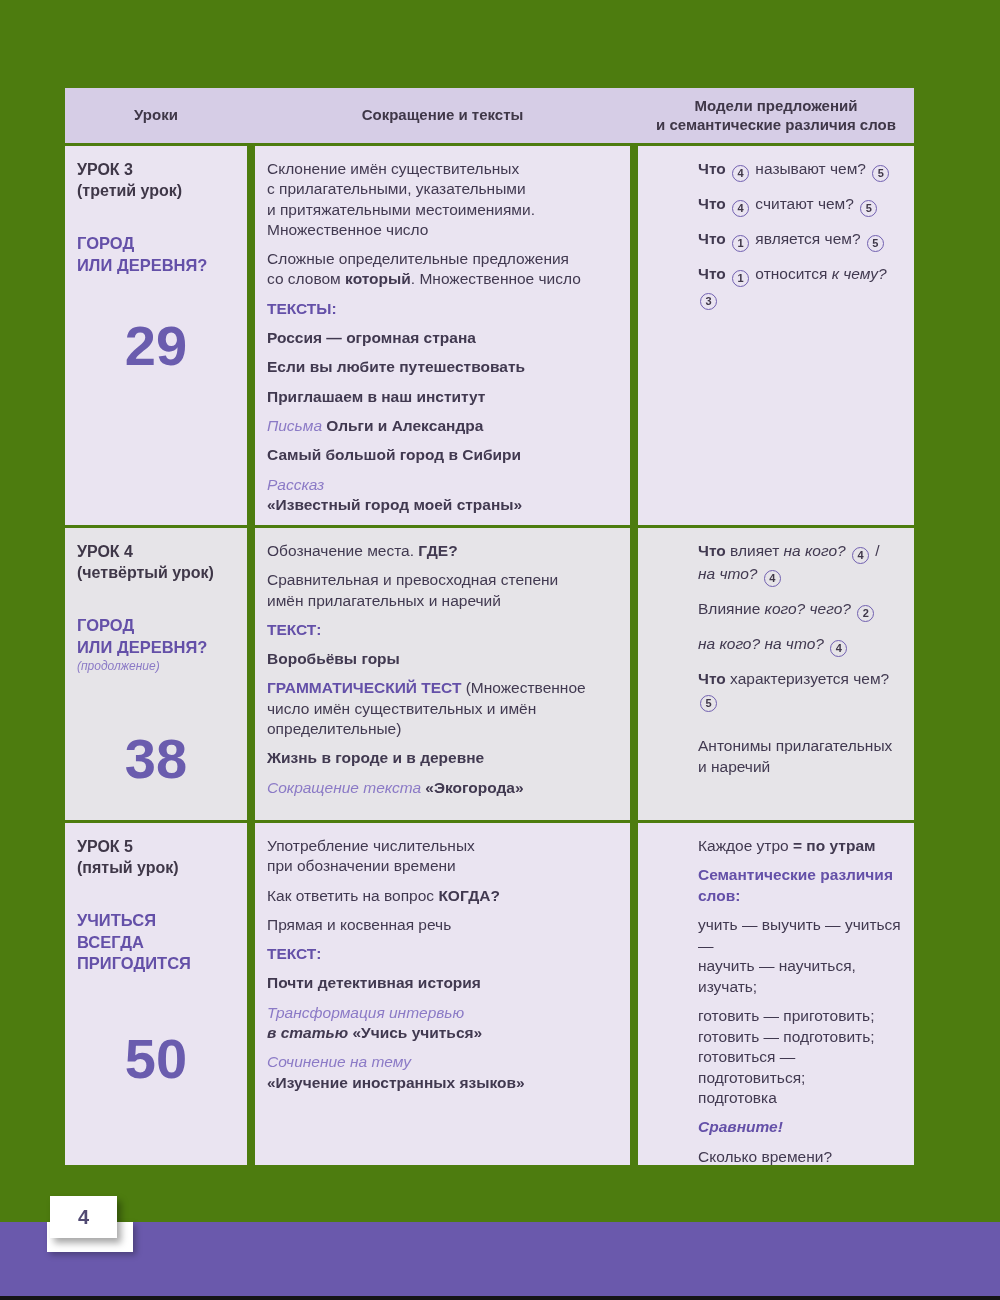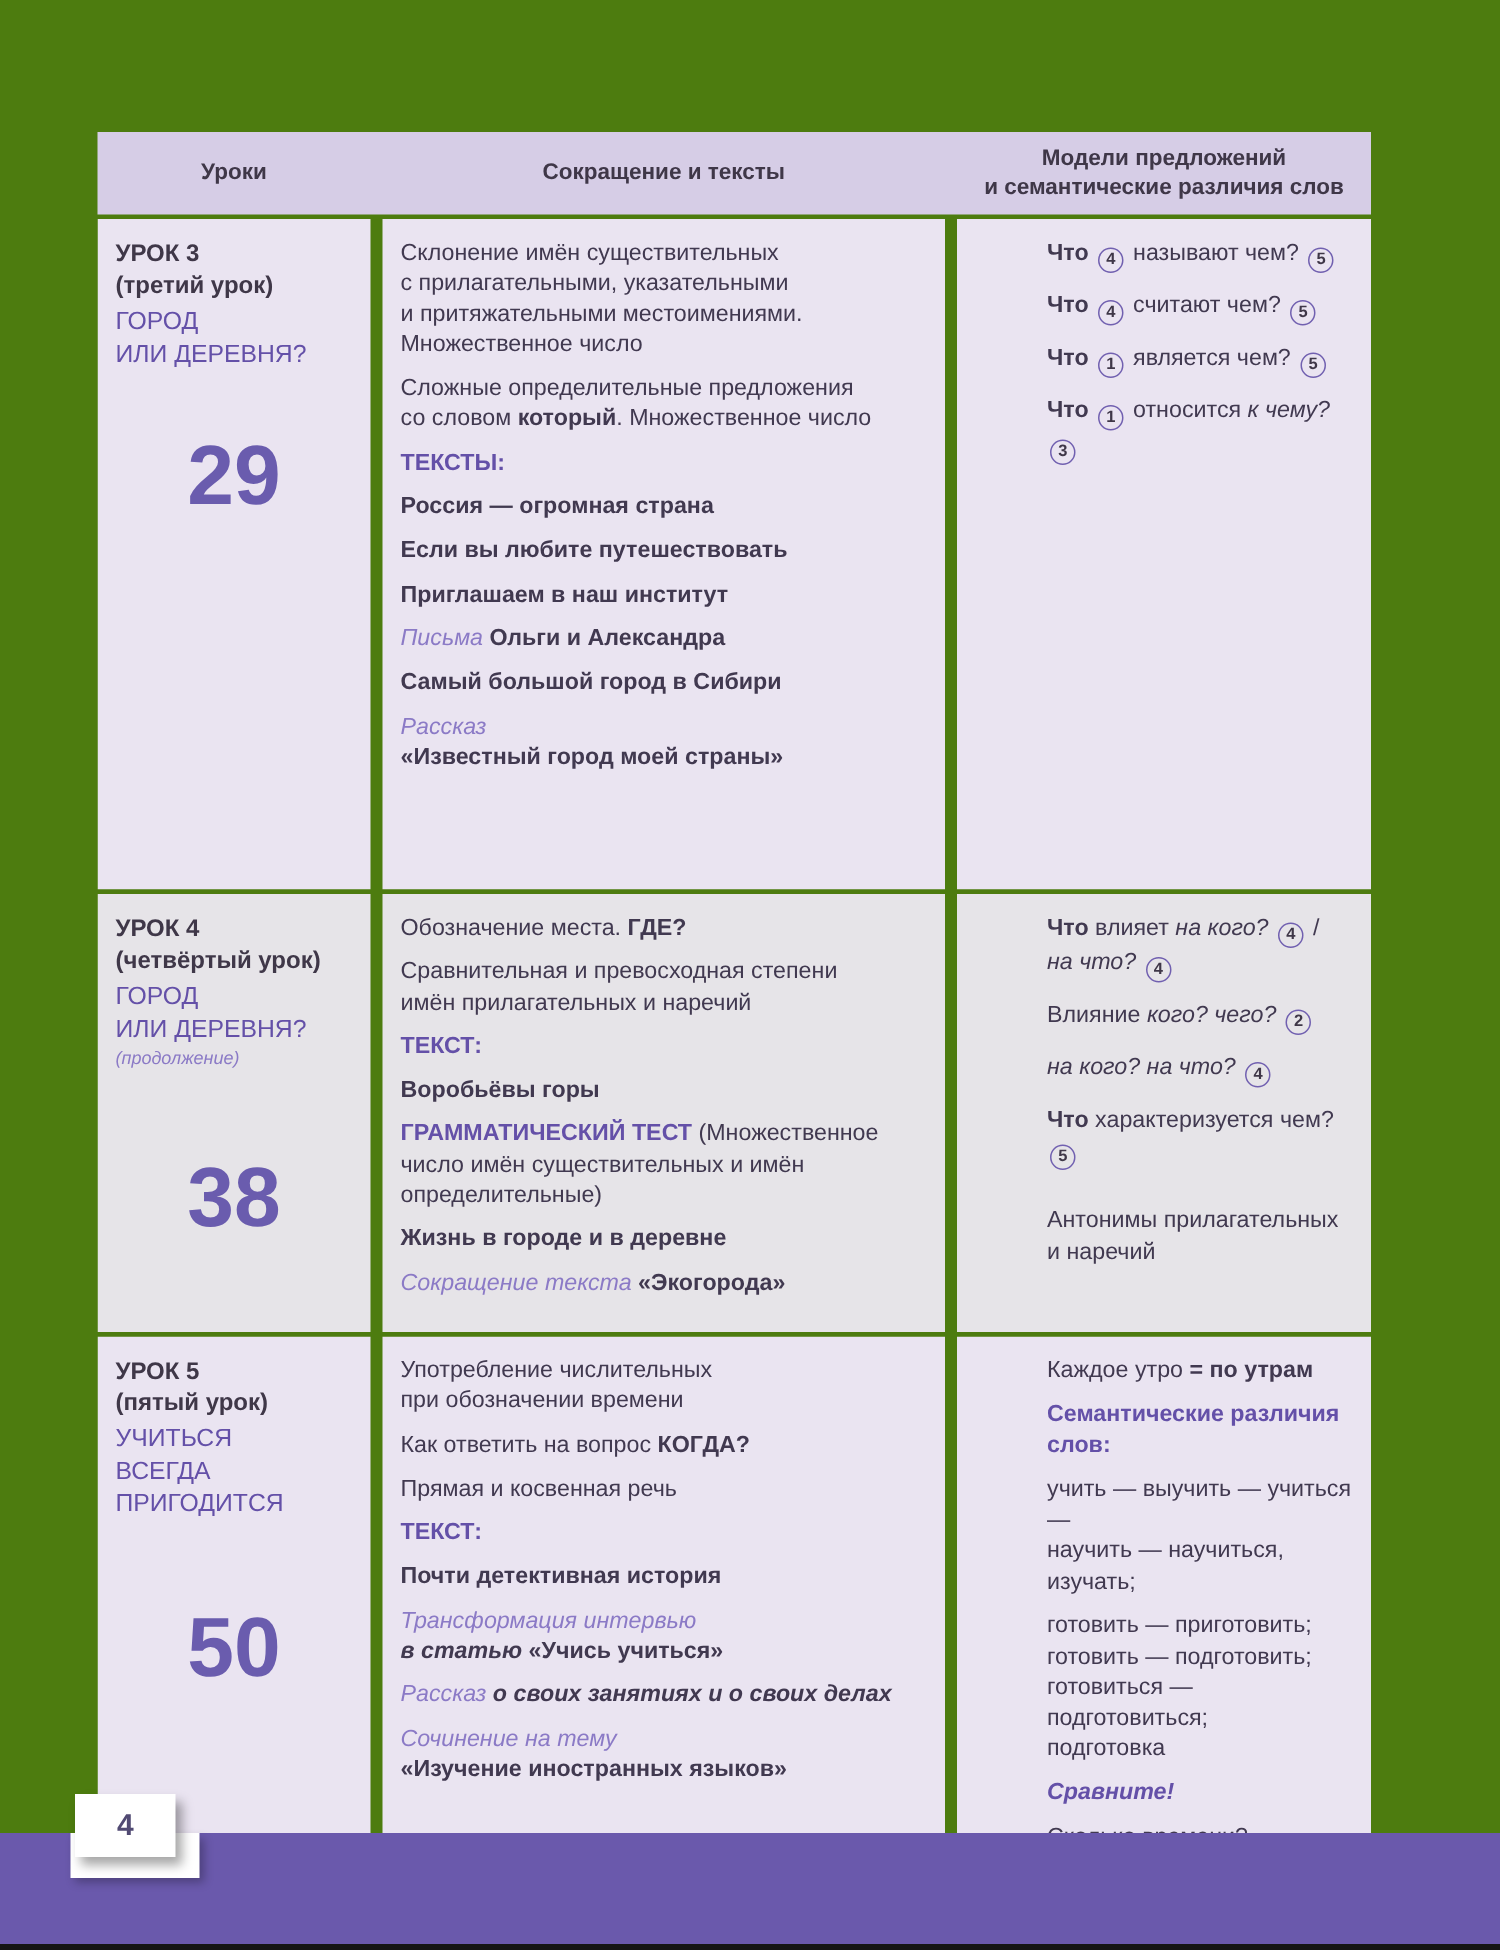--- a/index.html
+++ b/index.html
@@ -18,26 +18,26 @@
   .page{position:absolute;inset:0;background:#4d7c0f;}
 
   .toc{position:absolute;left:65px;top:88px;width:849px;}
   .thead{display:grid;grid-template-columns:182px 375px 276px;column-gap:8px;height:55px;
          background:var(--band);align-items:center;text-align:center;
          font-weight:bold;font-size:15px;color:#3f3748;line-height:1.25;}
   .trow{display:grid;grid-template-columns:182px 375px 276px;column-gap:8px;margin-top:3px;overflow:hidden;}
   .trow .cell{padding:13px 12px;overflow:hidden;}
   .trow.lavender .cell{background:var(--lav);}
   .trow.gray .cell{background:var(--gray);}
-  .trow:nth-child(1){height:447px;}
+  .trow:nth-child(1){height:379px;}
   .trow:nth-child(2){height:292px;}
   .trow:nth-child(3){height:342px;}
 
   .lesson-head{font-weight:bold;font-size:16px;color:#3f3748;line-height:1.32;}
-  .lesson-topic{margin-top:3px;font-weight:normal;font-size:16.5px;color:var(--purple);line-height:1.3;}
+  .lesson-topic{margin-top:32px;font-weight:bold;font-size:16.5px;color:var(--purple);line-height:1.3;}
   .lesson-note{font-style:italic;font-size:12px;color:var(--lpurple);line-height:1.3;margin-top:1px;}
   .lesson-page{font-weight:bold;font-size:56px;color:var(--num);text-align:center;line-height:1;}
   .trow:nth-child(1) .lesson-page{margin-top:42px;}
   .trow:nth-child(2) .lesson-page{margin-top:56px;}
   .trow:nth-child(3) .lesson-page{margin-top:56px;}
 
   .cell p{font-size:15.5px;line-height:1.31;margin-bottom:9px;color:var(--dark);}
   .cell.right p{margin-bottom:12px;line-height:1.32;margin-left:48px;}
   .trow:nth-child(3) .cell.right p{margin-bottom:9px;}
   .cell p.gap{margin-top:24px;}
@@ -150,21 +150,20 @@
             </div>
             <div class="lesson-page">50</div>
           </div>
           <div class="cell middle">
             <p><span class="run-r">Употребление числительных</span><br><span class="run-r">при обозначении времени</span></p>
             <p><span class="run-r">Как ответить на вопрос </span><span class="run-b">КОГДА?</span></p>
             <p><span class="run-r">Прямая и косвенная речь</span></p>
             <p><span class="run-pb">ТЕКСТ:</span></p>
             <p><span class="run-b">Почти детективная история</span></p>
             <p><span class="run-pi">Трансформация интервью</span><br><span class="run-bi">в статью </span><span class="run-b">«Учись учиться»</span></p>
-            <p><span class="run-pi">Рассказ </span><span class="run-bi">о своих занятиях и о своих делах</span></p>
             <p><span class="run-pi">Сочинение на тему</span><br><span class="run-b">«Изучение иностранных языков»</span></p>
           </div>
           <div class="cell right">
             <p><span class="run-r">Каждое утро </span><span class="run-b">= по утрам</span></p>
             <p><span class="run-pb">Семантические различия</span><br><span class="run-pb">слов:</span></p>
             <p><span class="run-r">учить — выучить — учиться —</span><br><span class="run-r">научить — научиться, изучать;</span></p>
             <p><span class="run-r">готовить — приготовить;</span><br><span class="run-r">готовить — подготовить;</span><br><span class="run-r">готовиться — подготовиться;</span><br><span class="run-r">подготовка</span></p>
             <p class="gap"><span class="run-pbi">Сравните!</span></p>
             <p><span class="run-r">Сколько времени?</span><br><span class="run-b">На</span><span class="run-r"> какое время?</span><br><span class="run-b">За</span><span class="run-r"> какое время?</span></p>
           </div>

